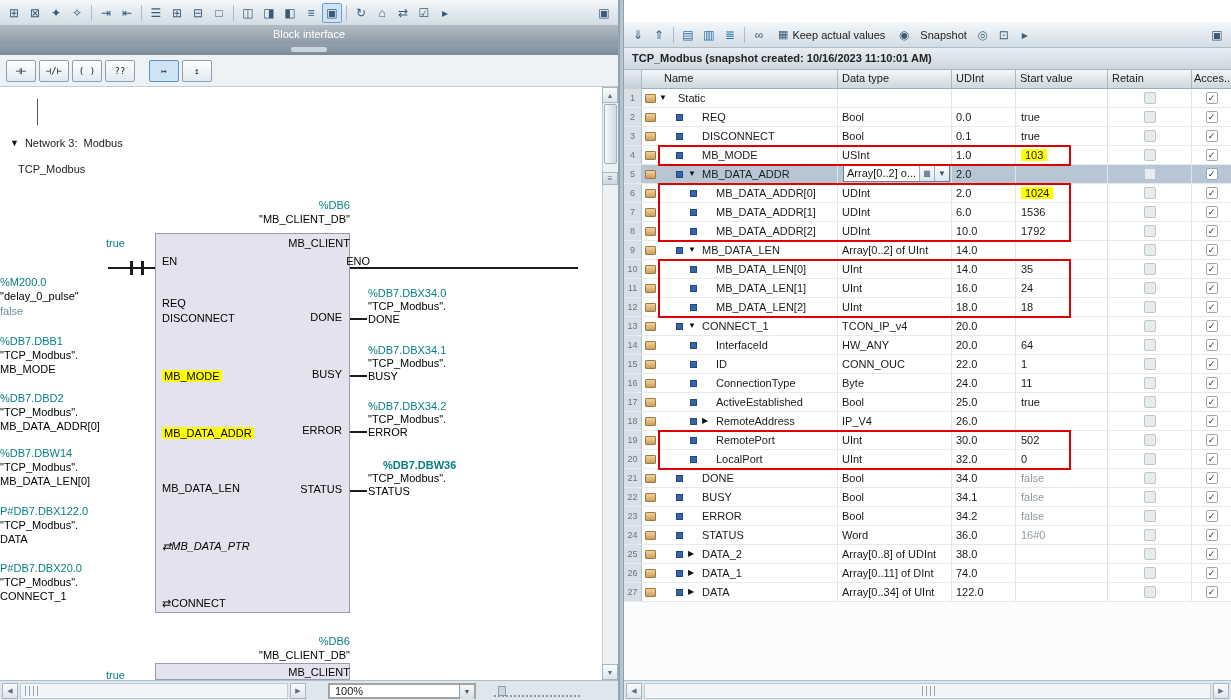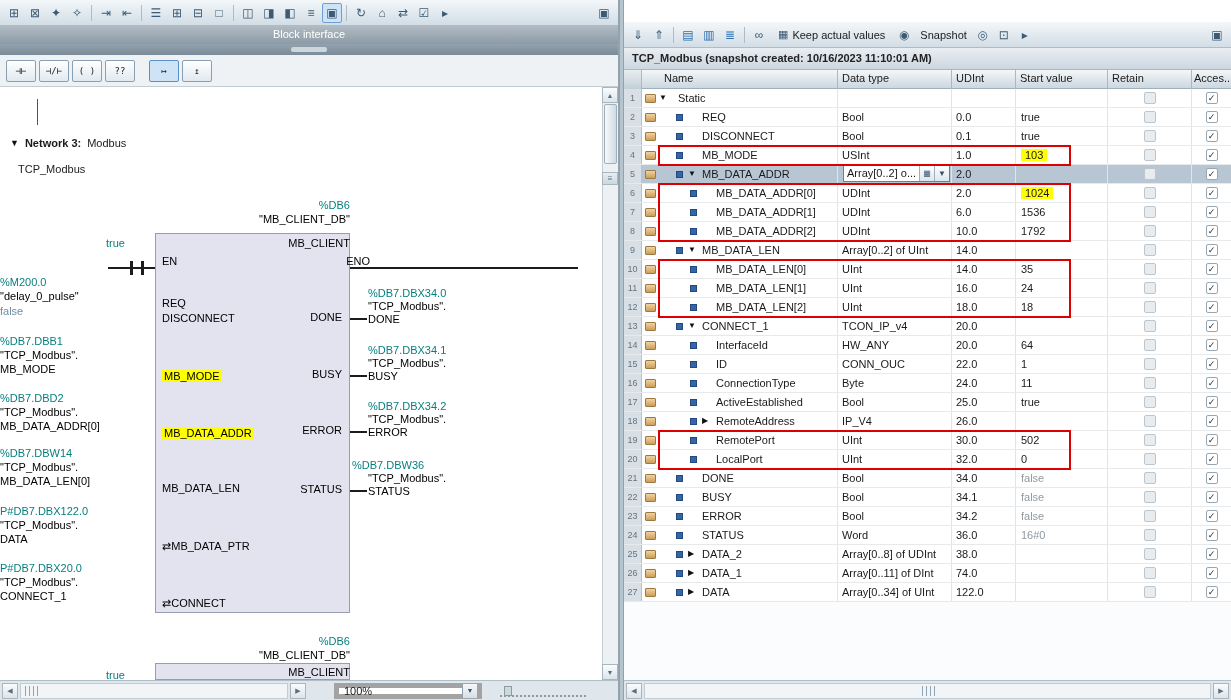--- a/index.html
+++ b/index.html
@@ -23,21 +23,21 @@
   .drag-strip{height:11px;background:linear-gradient(#93a2ae,#7b8b98);position:relative;flex-shrink:0}
   .drag-handle{position:absolute;left:50%;top:3px;transform:translateX(-50%);width:36px;height:5px;background:#ccd6dd;border-radius:2px}
   .ladder-toolbar{height:32px;background:#eef2f5;border-bottom:1px solid #c2ccd4;display:flex;align-items:center;padding:0 6px;gap:3px;flex-shrink:0}
   .lt-btn{min-width:30px;height:22px;padding:0 4px;border:1px solid #8aa0b0;background:linear-gradient(#ffffff,#e1e9f0);display:flex;align-items:center;justify-content:center;font-size:9px;font-family:"DejaVu Sans Mono",monospace;color:#222;border-radius:2px}
   .lt-btn.active{background:#cfe3f7;border-color:#5a8fc8}
 
   .editor{position:relative;flex:1;background:#fff;overflow:hidden}
   .caret-line{position:absolute;left:37px;top:12px;width:1px;height:26px;background:#555}
   .net-head{position:absolute;left:10px;top:50px;display:flex;align-items:center;gap:6px}
   .net-tri{font-size:9px;color:#111}
-  .net-label{font-weight:bold}
+  .net-label{font-weight:normal}
   .net-comment{position:absolute;left:18px;top:76px;color:#222}
 
   .op{position:absolute;font-size:11px;line-height:12px;color:#067f7f;white-space:nowrap}
   .op.black{color:#000}
   .op.gray{color:#6f8f9f}
   .op.right{}
   .op.center{text-align:right}
   .plc-block{position:absolute;background:#e3e3ef;border:1px solid #9a9ab2}
   .pin{position:absolute;font-size:11px;line-height:12px;color:#000;white-space:nowrap}
   .pin.right{text-align:right}
@@ -50,21 +50,21 @@
   .vs-up{position:absolute;top:0;left:-1px}
   .vs-down{position:absolute;bottom:0;left:-1px}
   .vs-thumb{position:absolute;top:17px;left:1px;width:13px;height:60px;background:linear-gradient(90deg,#f7fafb,#cfdae2);border:1px solid #9fb0bc;border-radius:2px}
   .vs-grip{position:absolute;top:85px;left:-1px;width:16px;height:13px;background:linear-gradient(#e8eef2,#ccd7de);border:1px solid #a8b6c0;font-size:8px;color:#5a6e7c;display:flex;align-items:center;justify-content:center}
 
   .lp-bottombar,.rp-bottombar{height:20px;background:#dfe7ec;border-top:1px solid #b0bec8;display:flex;align-items:center;flex-shrink:0;padding:0 2px;gap:2px}
   .h-track{height:16px;background:#f2f5f7;border:1px solid #c2ccd4;display:flex;align-items:center;position:relative}
   .h-grip{width:16px;height:10px;margin-left:4px;background:repeating-linear-gradient(90deg,#93a5b2 0 1px,transparent 1px 4px)}
   .lp-track{width:268px}
   .rp-track{flex:1;justify-content:center}
-  .zoom-select{width:148px;height:16px;background:#fff;border:5px solid #a3a3a3;display:flex;align-items:center;margin-left:26px}
+  .zoom-select{width:148px;height:16px;background:#fff;border:2px solid #a3a3a3;display:flex;margin-left:20px}
   .zoom-text{flex:1;padding-left:5px}
   .zoom-arrow{width:15px;height:14px;background:linear-gradient(#f4f8fa,#d6e0e8);border-left:1px solid #8ca0ae;font-size:7px;color:#41566a;display:flex;align-items:center;justify-content:center}
   .zoom-ruler{width:86px;height:12px;border-bottom:2px dotted #8a9aa6;position:relative;margin-left:16px}
   .ruler-handle{position:absolute;left:4px;top:1px;width:8px;height:10px;background:#cdd7de;border:1px solid #8a9aa6}
 
   
   .splitter{width:5px;background:#b6c4ce;border-left:1px solid #8fa2ae;border-right:1px solid #8fa2ae}
 
   
   .right-panel{flex:1;display:flex;flex-direction:column;position:relative;background:#fff}
@@ -186,21 +186,21 @@
         <div class="op right black" style="left: 0px; width: 150px; top: 262px;">"TCP_Modbus".</div>
         <div class="op right black" style="left: 0px; width: 150px; top: 276px;">MB_MODE</div>
         <div class="pin" style="left: 162px; top: 340px;"><span class="hlname">MB_DATA_ADDR</span></div>
         <div class="op right" style="left: 0px; width: 150px; top: 305px;">%DB7.DBD2</div>
         <div class="op right black" style="left: 0px; width: 150px; top: 319px;">"TCP_Modbus".</div>
         <div class="op right black" style="left: 0px; width: 150px; top: 333px;">MB_DATA_ADDR[0]</div>
         <div class="pin" style="left: 162px; top: 395px;"><span>MB_DATA_LEN</span></div>
         <div class="op right" style="left: 0px; width: 150px; top: 360px;">%DB7.DBW14</div>
         <div class="op right black" style="left: 0px; width: 150px; top: 374px;">"TCP_Modbus".</div>
         <div class="op right black" style="left: 0px; width: 150px; top: 388px;">MB_DATA_LEN[0]</div>
-        <div class="pin" style="left: 162px; top: 453px;"><span>⇄</span><span>MB_DATA_PTR</span></div>
+        <div class="pin" style="left: 162px; top: 453px; font-style: italic;"><span>⇄</span><span>MB_DATA_PTR</span></div>
         <div class="op right" style="left: 0px; width: 150px; top: 418px;">P#DB7.DBX122.0</div>
         <div class="op right black" style="left: 0px; width: 150px; top: 432px;">"TCP_Modbus".</div>
         <div class="op right black" style="left: 0px; width: 150px; top: 446px;">DATA</div>
         <div class="pin" style="left: 162px; top: 510px;"><span>⇄</span><span>CONNECT</span></div>
         <div class="op right" style="left: 0px; width: 150px; top: 475px;">P#DB7.DBX20.0</div>
         <div class="op right black" style="left: 0px; width: 150px; top: 489px;">"TCP_Modbus".</div>
         <div class="op right black" style="left: 0px; width: 150px; top: 503px;">CONNECT_1</div>
         <div class="pin right" style="left: 155px; width: 187px; top: 224px;"><span>DONE</span></div>
         <div class="wire" style="left: 350px; top: 231px; width: 17px;"></div>
         <div class="op" style="left: 368px; top: 200px;">%DB7.DBX34.0</div>
@@ -211,21 +211,21 @@
         <div class="op" style="left: 368px; top: 257px;">%DB7.DBX34.1</div>
         <div class="op black" style="left: 368px; top: 270px;">"TCP_Modbus".</div>
         <div class="op black" style="left: 368px; top: 283px;">BUSY</div>
         <div class="pin right" style="left: 155px; width: 187px; top: 337px;"><span>ERROR</span></div>
         <div class="wire" style="left: 350px; top: 344px; width: 17px;"></div>
         <div class="op" style="left: 368px; top: 313px;">%DB7.DBX34.2</div>
         <div class="op black" style="left: 368px; top: 326px;">"TCP_Modbus".</div>
         <div class="op black" style="left: 368px; top: 339px;">ERROR</div>
         <div class="pin right" style="left: 155px; width: 187px; top: 396px;"><span>STATUS</span></div>
         <div class="wire" style="left: 350px; top: 403px; width: 17px;"></div>
-        <div class="op" style="left: 352px; top: 372px;">%DB7.DBW36</div>
+        <div class="op" style="left: 383px; top: 372px; font-weight: bold;">%DB7.DBW36</div>
         <div class="op black" style="left: 368px; top: 385px;">"TCP_Modbus".</div>
         <div class="op black" style="left: 368px; top: 398px;">STATUS</div>
         <div class="op center" style="left: 155px; width: 195px; top: 548px;">%DB6</div>
         <div class="op center black" style="left: 155px; width: 195px; top: 562px;">"MB_CLIENT_DB"</div>
         <div class="plc-block" style="left: 155px; top: 576px; width: 195px; height: 17px;"></div>
         <div class="op center black" style="left: 155px; width: 195px; top: 579px;">MB_CLIENT</div>
         <div class="op center" style="left: 45px; width: 80px; top: 582px;">true</div>
         <div class="v-scroll">
         <div class="sb-btn vs-up">▲</div>
         <div class="vs-thumb"></div>

